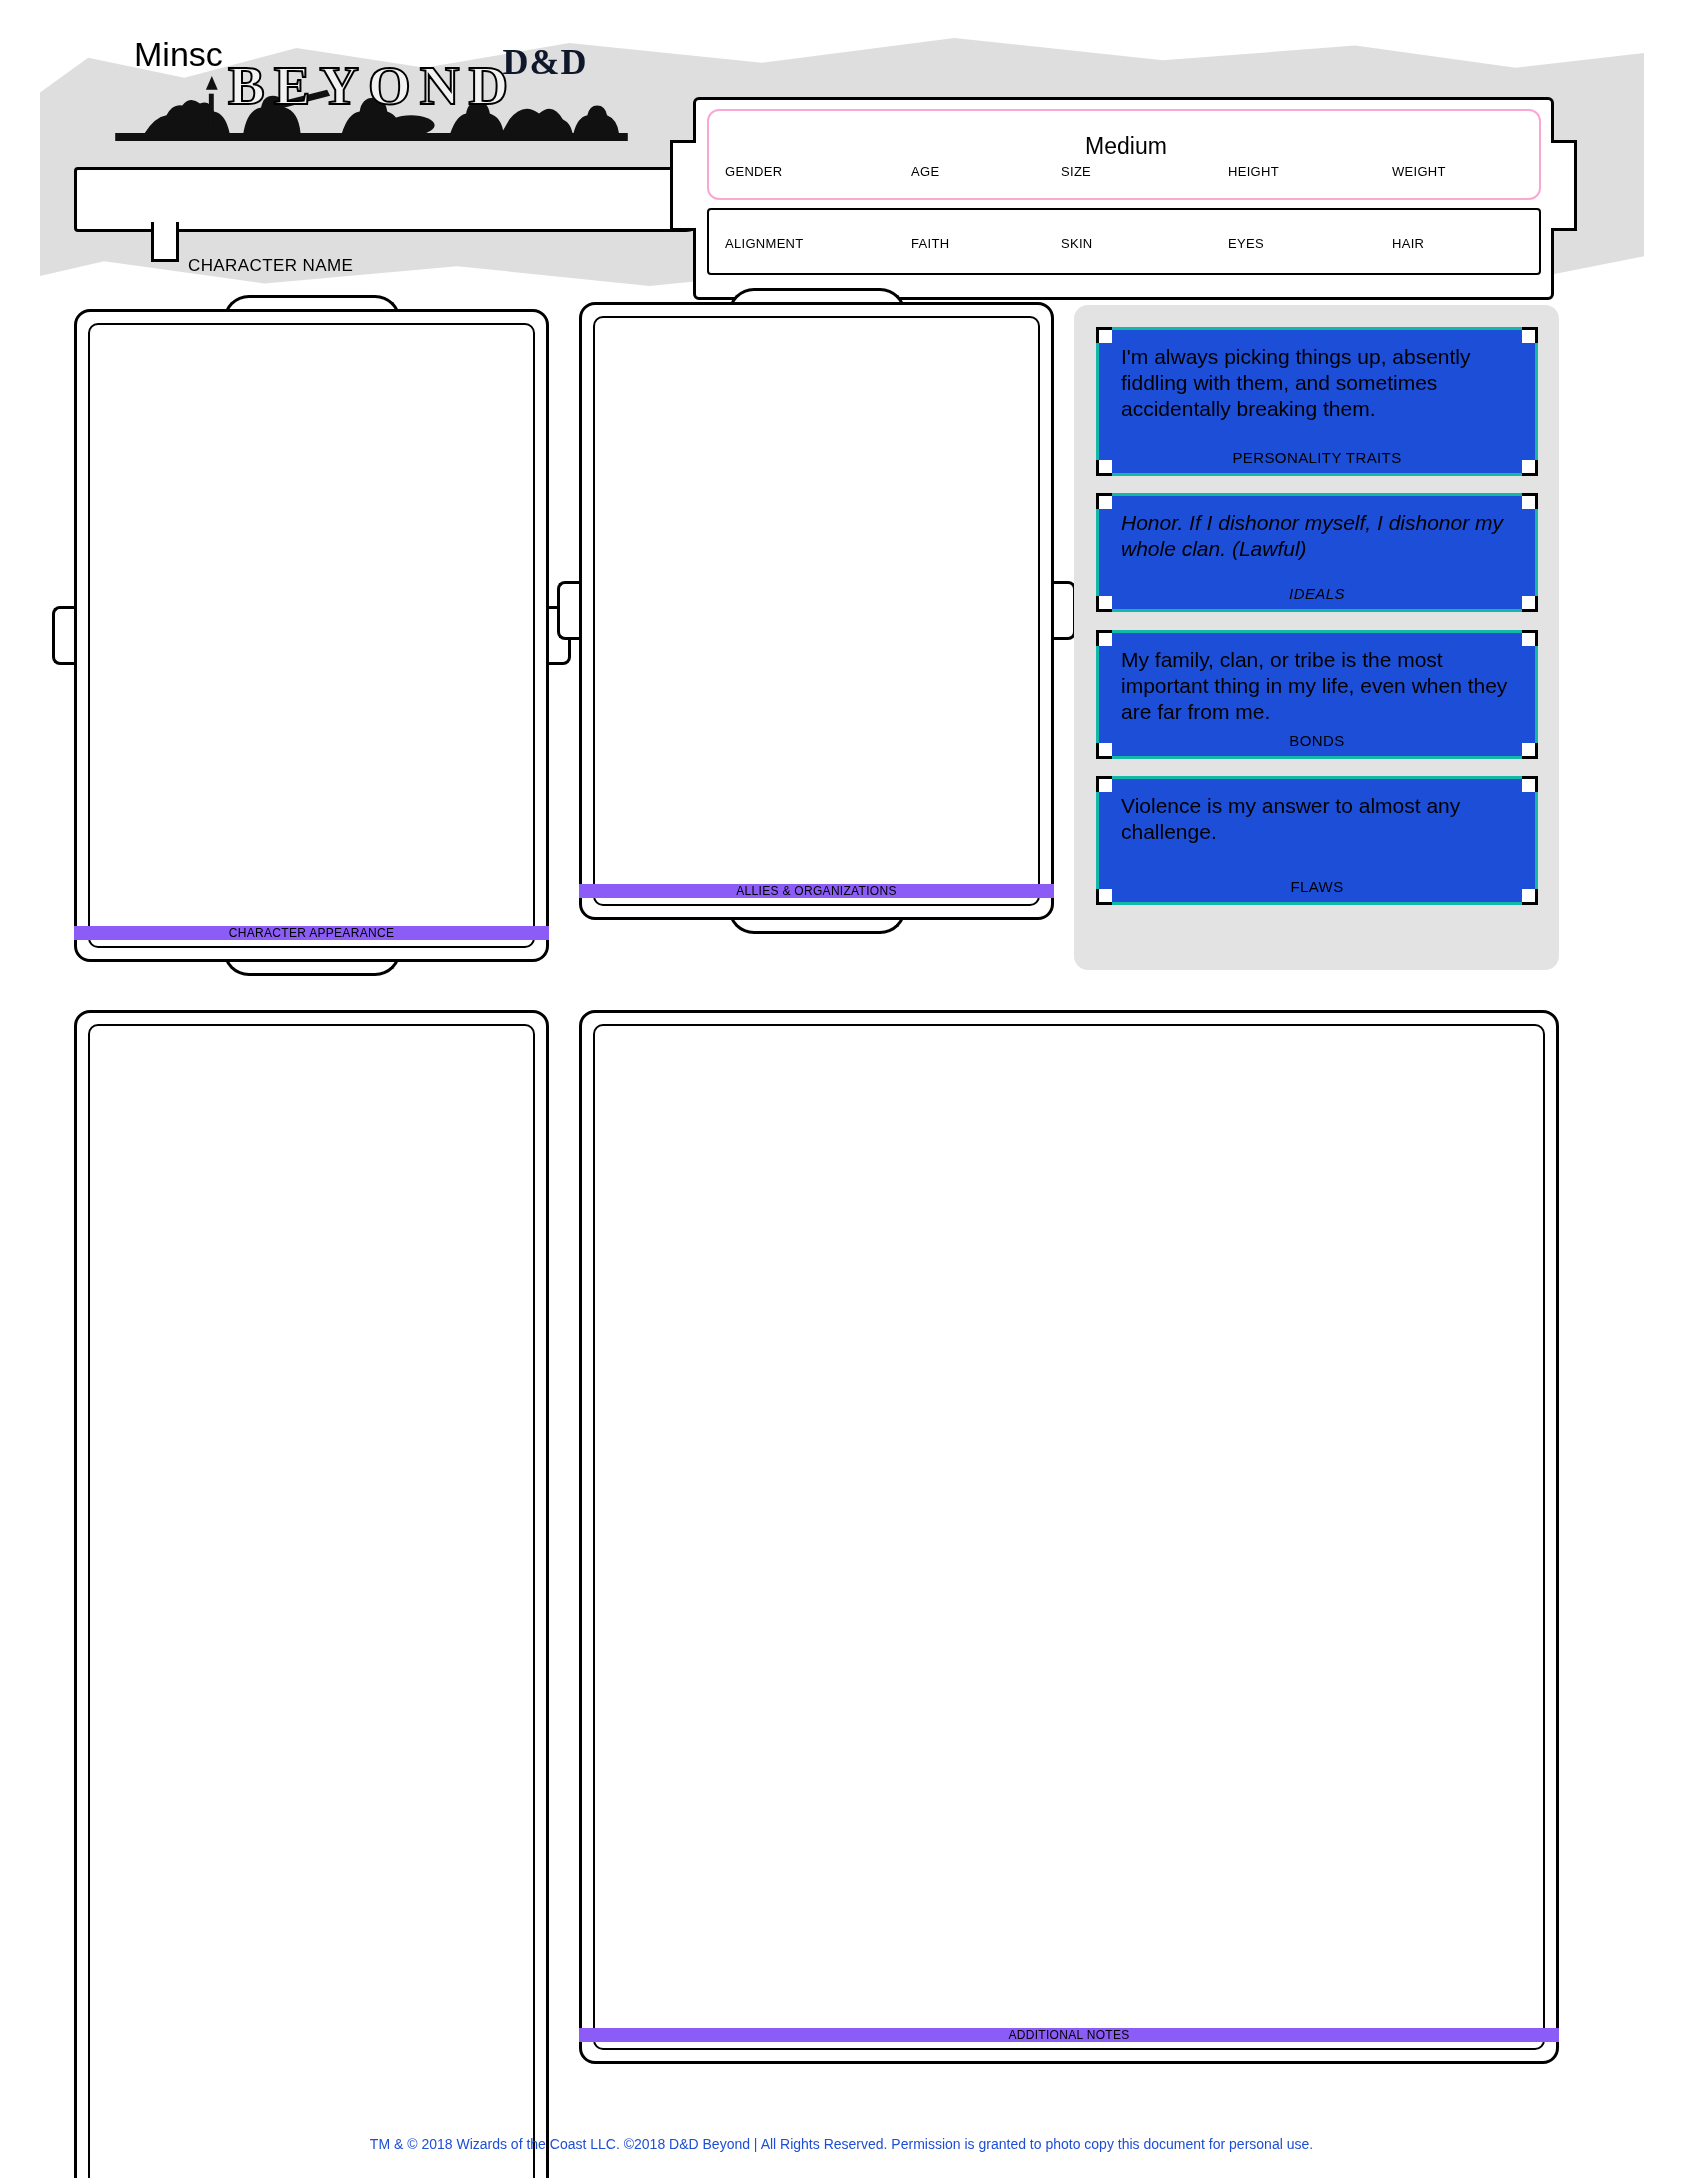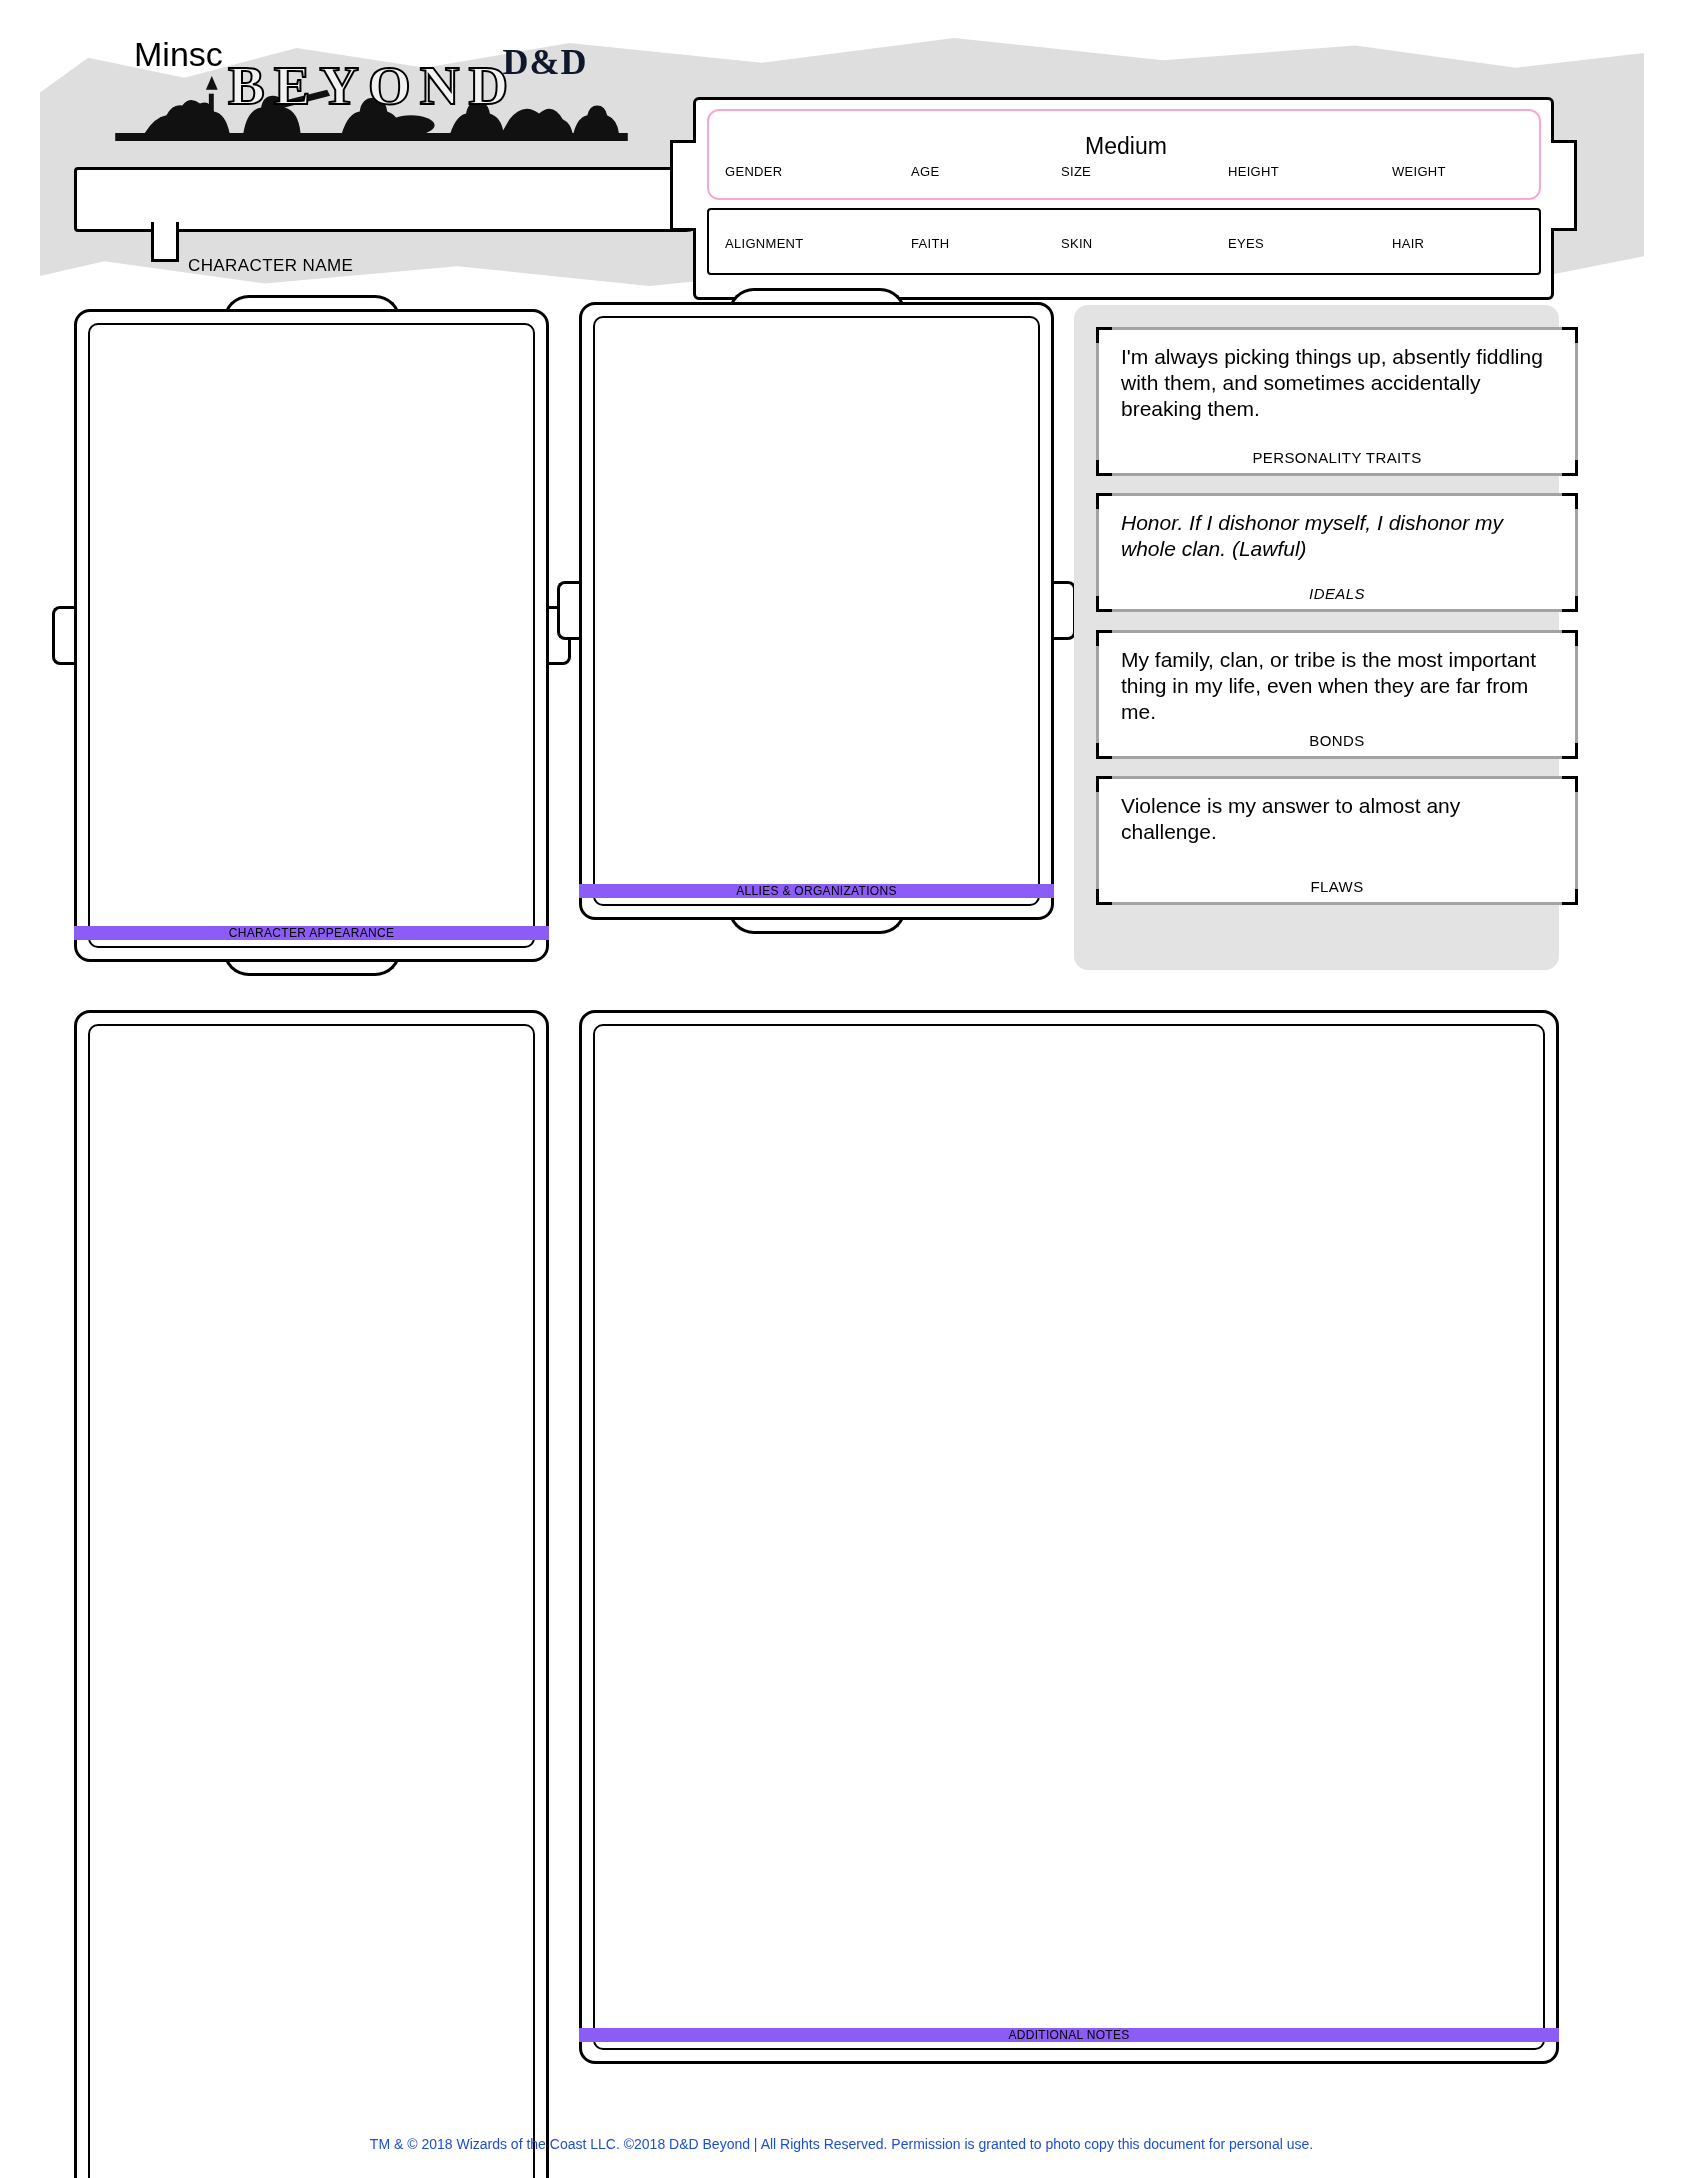--- a/index.html
+++ b/index.html
@@ -274,23 +274,23 @@
     left: 1074px;
     top: 305px;
     width: 485px;
     height: 665px;
     background: #e3e3e3;
     border-radius: 14px;
   }
   .pers-box {
     position: absolute;
     left: 22px;
-    width: 482px;
-    border: 3px solid #a3a3a3;
-    background: #ffffff;
+    width: 442px;
+    border: 3px solid #14b8a6;
+    background: #1d4ed8;
     box-sizing: border-box;
     border-radius: 6px;
   }
   .pers-box .notch-tl,
   .pers-box .notch-tr,
   .pers-box .notch-bl,
   .pers-box .notch-br {
     position: absolute;
     width: 16px;
     height: 16px;

